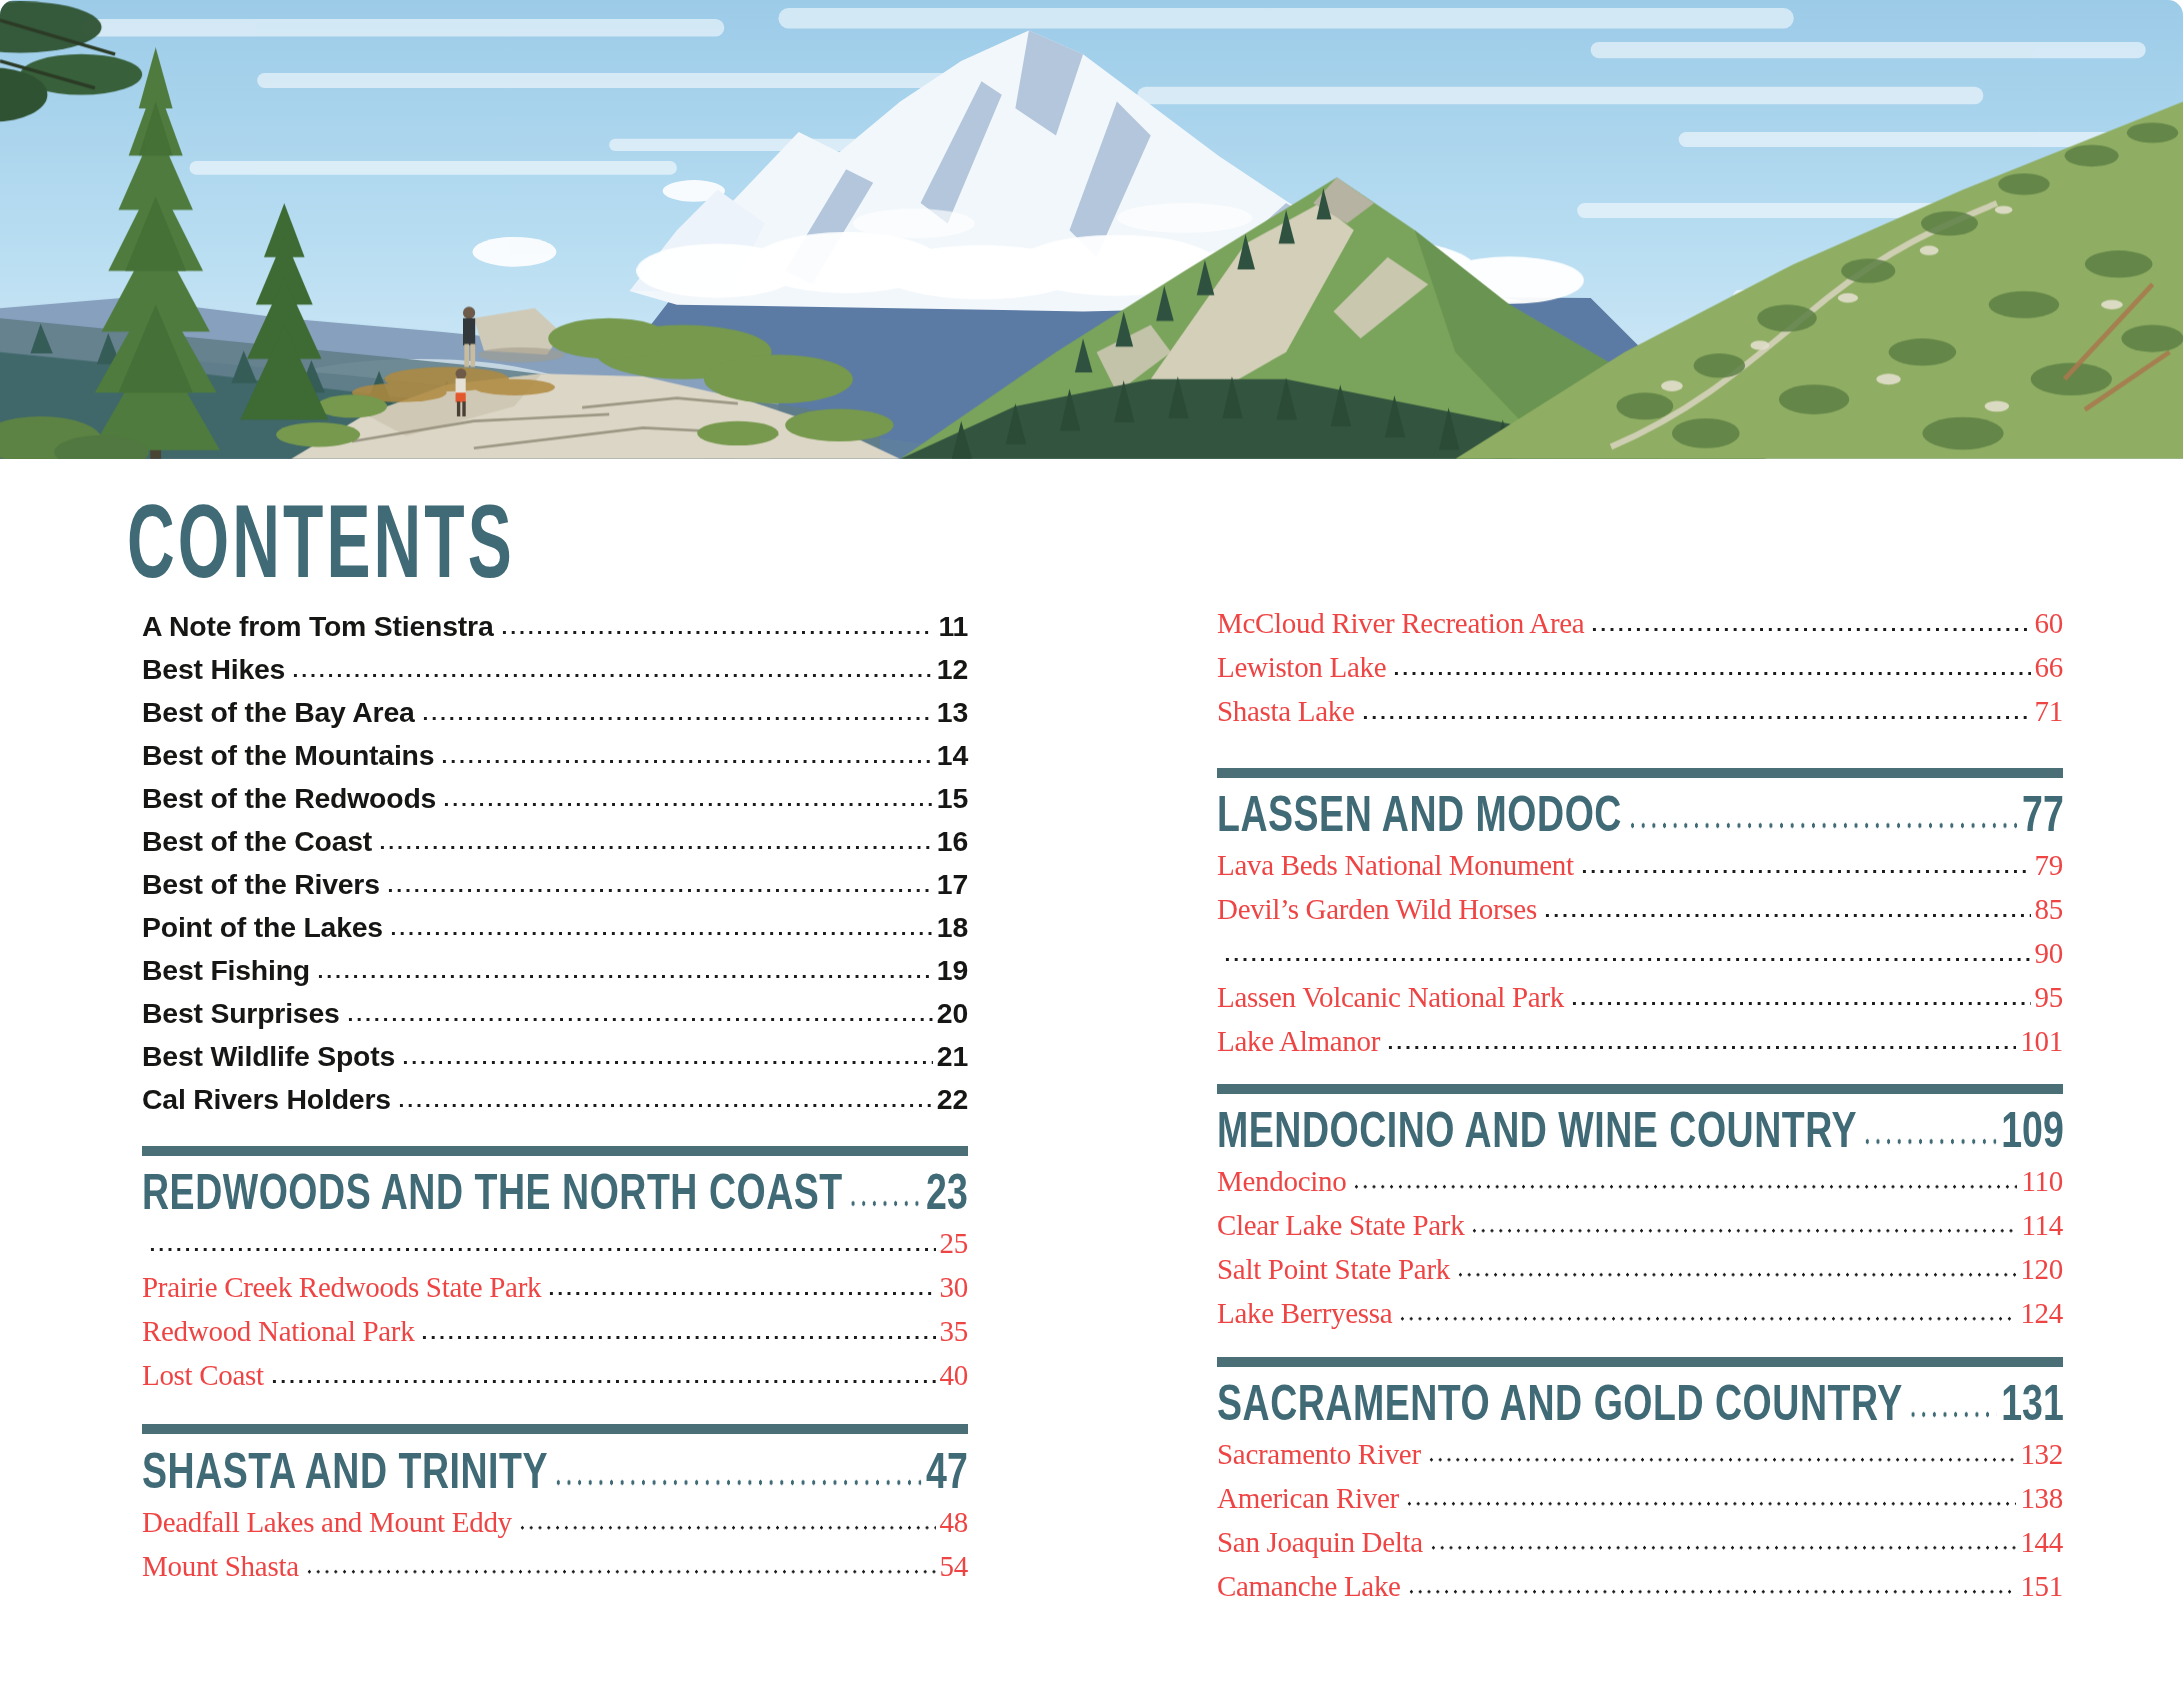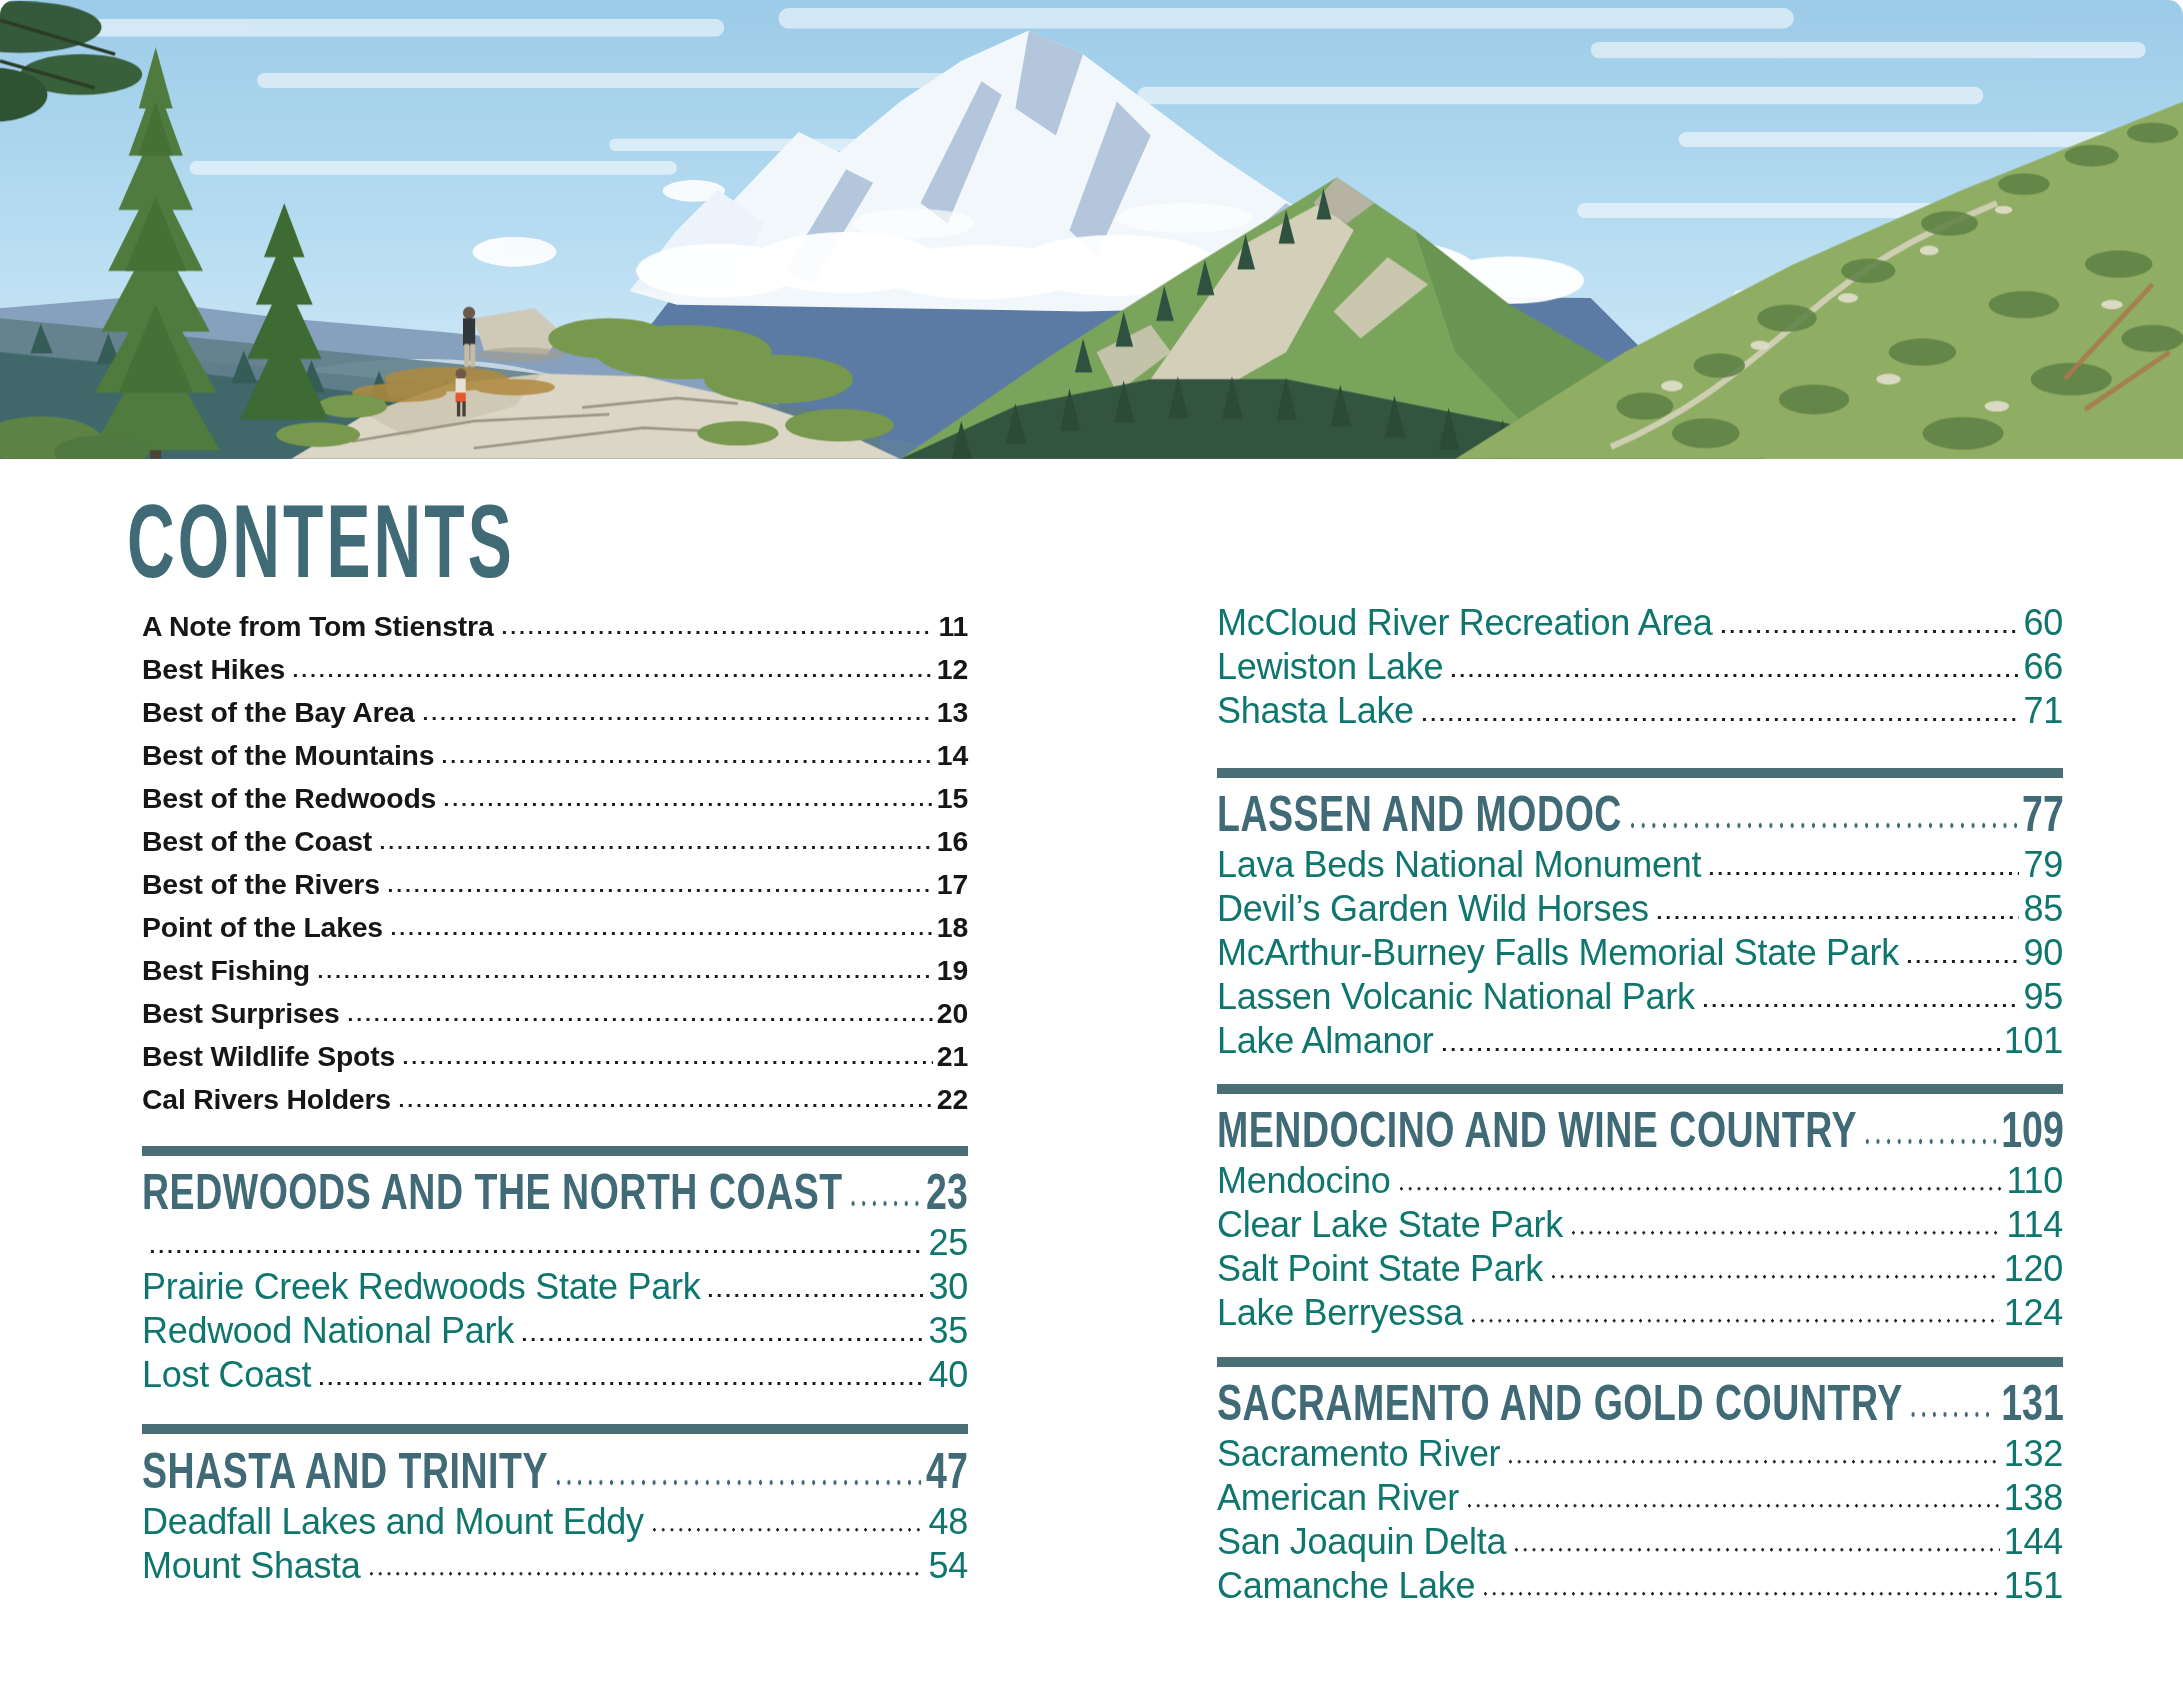--- a/index.html
+++ b/index.html
@@ -20,21 +20,21 @@
   .col{position:absolute;}
   .col-left{left:142px;top:605px;width:826px;}
   .col-right{left:1217px;top:601px;width:846px;}
   ul.toc{list-style:none;margin:0;padding:0;}
   .row{display:flex;align-items:baseline;}
   .front .row{height:43px;line-height:43px;}
   .plain .row{height:44px;line-height:44px;}
   .row .lbl{white-space:nowrap;}
   .row .pg{white-space:nowrap;}
   .front .lbl,.front .pg{font-weight:700;font-size:28.4px;letter-spacing:-0.2px;color:#161614;}
-  .plain .lbl,.plain .pg{font-weight:400;font-size:36px;letter-spacing:-0.3px;color:#0f766e;}
+  .plain .lbl,.plain .pg{font-weight:400;font-size:29px;letter-spacing:-0.3px;color:#ef4444;font-family:Liberation Serif, serif;}
   .dots{
     flex:1 1 auto;height:7.4px;margin:0 4.1px 0 6.1px;align-self:baseline;
     background-image:radial-gradient(circle 1.6px at center,#1b1b1b 97%,rgba(0,0,0,0) 100%);
     background-size:8.8px 7.4px;background-repeat:repeat-x;background-position:left center;
   }
   
   .bar{height:10.2px;background:#4a6f77;}
   .sec-head{
     display:flex;align-items:baseline;height:57px;line-height:57px;margin-top:8.1px;
     color:#3f6a76;transform:scaleX(0.75);transform-origin:left center;
@@ -460,21 +460,20 @@
             <span class="pg">79</span>
           </li>
 
           <li class="row">
             <span class="lbl">Devil’s Garden Wild Horses</span>
             <span class="dots"></span>
             <span class="pg">85</span>
           </li>
 
           <li class="row">
-            <span class="lbl">McArthur-Burney Falls Memorial State Park</span>
             <span class="dots"></span>
             <span class="pg">90</span>
           </li>
 
           <li class="row">
             <span class="lbl">Lassen Volcanic National Park</span>
             <span class="dots"></span>
             <span class="pg">95</span>
           </li>
 

